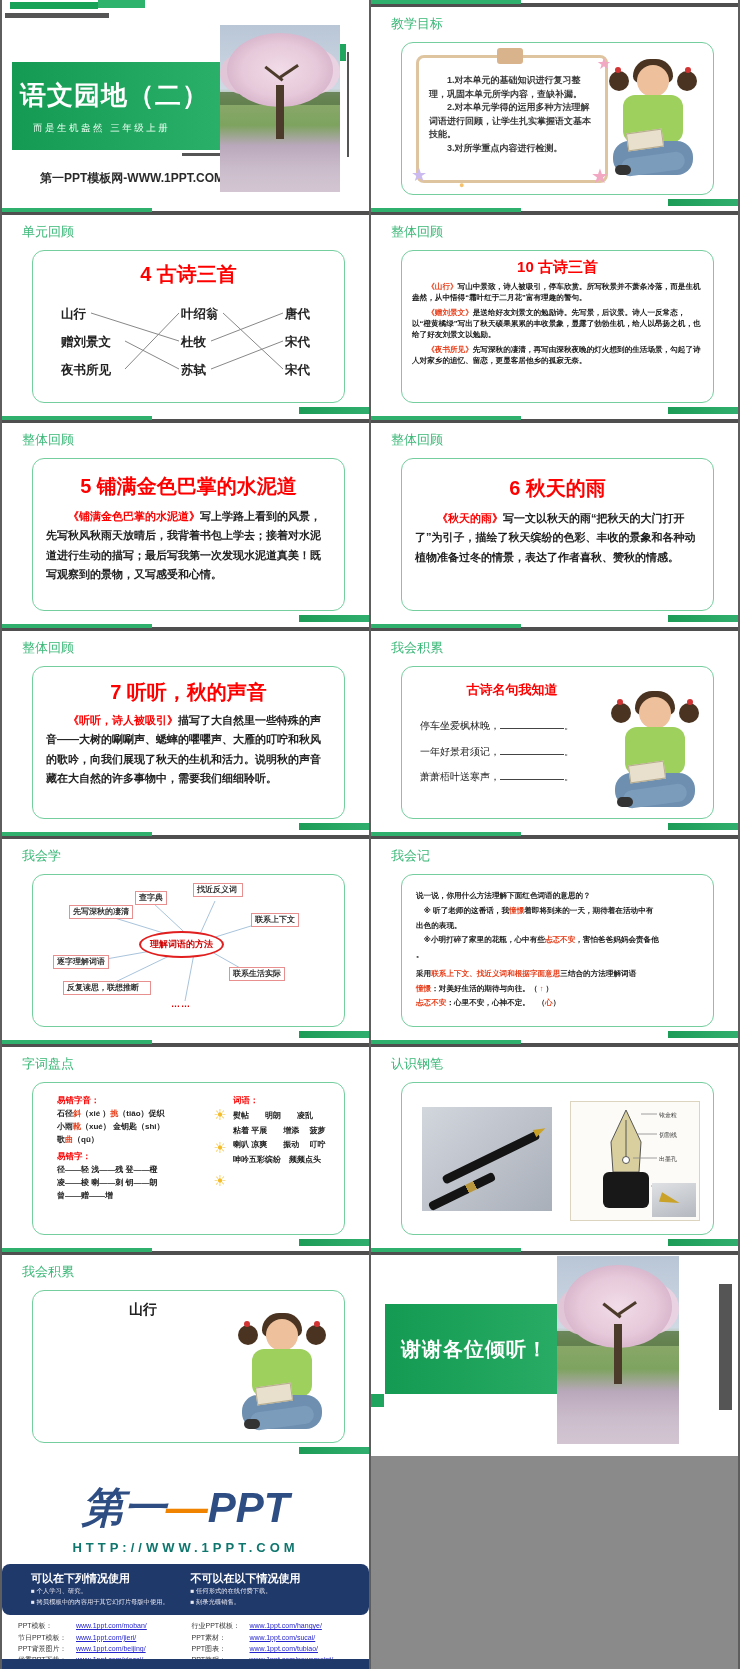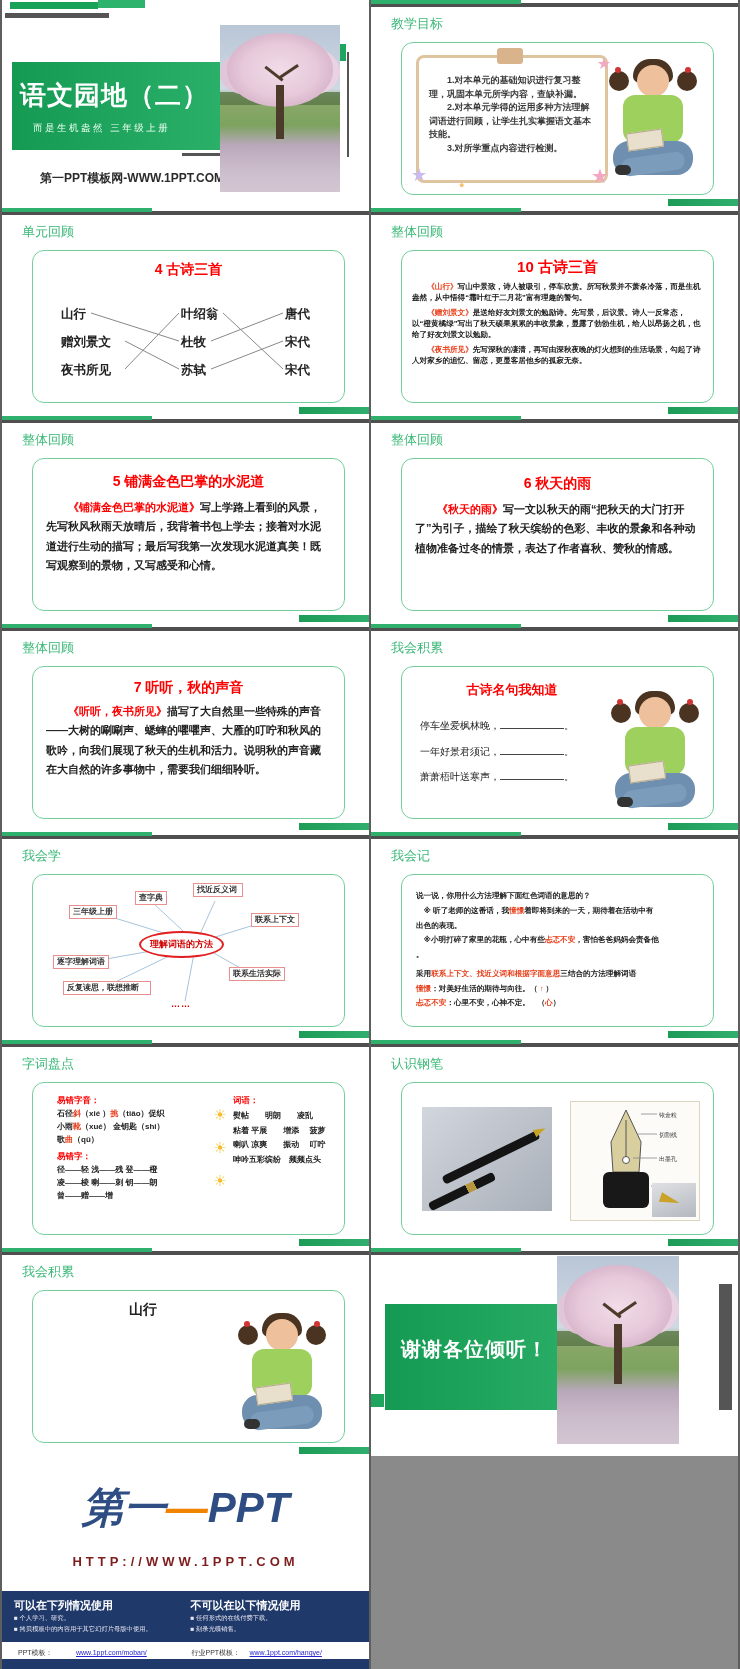--- a/index.html
+++ b/index.html
@@ -5,21 +5,21 @@
   html,body{margin:0;padding:0;}
   body{width:740px;background:#8a8a8a;font-family:"Liberation Sans","DejaVu Sans",sans-serif;}
   .grid{display:grid;grid-template-columns:367px 367px;grid-auto-rows:208px;column-gap:2px;padding:0 2px;background:#5e5e5e;}
   .cell{position:relative;background:#fff;overflow:hidden;}
   
   .deco-dark{position:absolute;top:3px;left:0;width:100%;height:4px;background:#4f4f4f;z-index:1;}
   .deco-green{position:absolute;top:0;left:0;width:150px;height:4px;background:#2fb06d;z-index:2;}
   .deco-br{position:absolute;bottom:2px;right:0;width:70px;height:7px;background:linear-gradient(90deg,#1d9c58,#2fae6d);z-index:2;}
   .shdr{position:absolute;top:15px;left:20px;font-size:13px;color:#3bb878;z-index:2;}
   .sbox{position:absolute;left:30px;right:24px;top:42px;bottom:13px;border:1px solid #74ce9e;border-radius:12px;overflow:hidden;}
-  .rtitle{text-align:center;color:#fd0000;font-weight:bold;font-size:14px;margin:10px 0 0;}
+  .rtitle{text-align:center;color:#fd0000;font-weight:bold;font-size:20px;margin:10px 0 0;}
   .red{color:#e8401c;}
   .redb{color:#fd0000;font-weight:bold;}
   .blank{display:inline-block;width:64px;border-bottom:1.4px solid #444;height:10px;vertical-align:baseline;}
   
   .t-greenbar1{position:absolute;left:8px;top:2px;width:88px;height:7px;background:#17a258;}
   .t-greenbar2{position:absolute;left:96px;top:0;width:47px;height:8px;background:#2eb36c;}
   .t-darkbar{position:absolute;left:3px;top:13px;width:104px;height:5px;background:#555;}
   .t-block{position:absolute;left:10px;top:62px;width:240px;height:88px;background:linear-gradient(90deg,#149a52,#2eb36c);z-index:1;}
   .t-title{position:absolute;left:8px;top:16px;color:#fff;font-size:26px;font-weight:bold;letter-spacing:1px;}
   .t-sub{position:absolute;left:21px;top:60px;color:#eafff2;font-size:9.5px;letter-spacing:2.5px;}
@@ -82,33 +82,33 @@
   .wh{color:#fd0000;font-size:8.5px;font-weight:bold;}
   
   .imgL{position:absolute;left:20px;top:24px;width:130px;height:104px;background:linear-gradient(135deg,#d2d6dd,#a9afb9);}
   .pen-body{position:absolute;left:16px;top:46px;width:106px;height:9px;background:#141414;border-radius:4px;transform:rotate(-26deg);}
   .pen-nib{position:absolute;left:112px;top:20px;width:0;height:0;border-left:12px solid #c9a227;border-top:4px solid transparent;border-bottom:4px solid transparent;transform:rotate(-26deg);}
   .pen-cap{position:absolute;left:4px;top:80px;width:72px;height:9px;border-radius:4px;transform:rotate(-26deg);background:linear-gradient(90deg,#141414 58%,#b8963e 58%,#b8963e 70%,#141414 70%);}
   .imgR{position:absolute;left:168px;top:18px;width:128px;height:118px;background:#fcfbf7;border:1px solid #ddd4c0;}
   .inset{position:absolute;right:3px;bottom:3px;width:44px;height:34px;background:linear-gradient(160deg,#dfe1e4,#b4b8bf);}
   .inset .gold{position:absolute;left:8px;top:12px;width:0;height:0;border-left:20px solid #c9a227;border-top:5px solid transparent;border-bottom:5px solid transparent;transform:rotate(18deg);}
   
-  .thanks-block{position:absolute;left:14px;top:56px;width:222px;height:106px;background:linear-gradient(90deg,#149a52,#2eb16a);z-index:1;}
+  .thanks-block{position:absolute;left:14px;top:56px;width:222px;height:90px;background:linear-gradient(90deg,#149a52,#2eb16a);z-index:1;}
   .thanks-text{position:absolute;left:16px;top:32px;color:#fff;font-size:20px;font-weight:bold;letter-spacing:1px;}
   .t14-dark{position:absolute;left:348px;top:36px;width:13px;height:126px;background:#555;}
   .t14-sq{position:absolute;left:0;top:146px;width:13px;height:13px;background:#1fa55e;}
   
   .footrow{display:grid;grid-template-columns:367px 367px;column-gap:2px;padding:0 2px;background:#5e5e5e;}
   .fcard{position:relative;width:367px;height:213px;background:#fff;overflow:hidden;}
   .ffill{background:#8a8a8a;}
   .flogo{text-align:center;padding-top:24px;font-weight:bold;font-style:italic;}
   .flogo .blue{color:#2e4d82;font-size:42px;font-weight:800;}
   .flogo .dash{color:#f08300;font-size:42px;font-weight:800;}
-  .furl{text-align:center;color:#7f1d1d;font-weight:bold;font-size:13px;letter-spacing:4px;margin-top:18px;}
-  .fterms{margin-top:22px;background:#20396b;color:#fff;display:flex;padding:7px 12px 8px;gap:10px;}
+  .furl{text-align:center;color:#0f766e;font-weight:bold;font-size:13px;letter-spacing:4px;margin-top:4px;}
+  .fterms{margin-top:9px;background:#20396b;color:#fff;display:flex;padding:7px 29px 8px;gap:10px;border-radius:8px;}
   .fterms .col{flex:1;}
   .fterms h4{margin:0;font-size:11px;}
   .fterms .itm{font-size:6.3px;color:#e8e8f0;line-height:1.7;}
   .fterms .itm::before{content:"■ ";}
   .flinks{display:flex;padding:5px 4px 0 16px;font-size:7px;line-height:1.62;}
   .flinks .col{flex:1;}
   .flrow{display:flex;}
   .flrow .lab{width:58px;color:#333;}
   .flrow a{color:#2626cc;text-decoration:underline;}
   .fbottom{position:absolute;left:0;right:0;bottom:0;height:10px;background:#20396b;}
@@ -236,21 +236,21 @@
     </div>
     <div class="deco-br"></div>
   </div>
 
   <div class="cell">
     <div class="deco-green"></div>
     <div class="deco-dark"></div>
     <div class="shdr">整体回顾</div>
     <div class="sbox">
       <div class="rtitle" style="margin-top:12px;">7 听听，秋的声音</div>
-      <p class="p11" style="margin-top:5px;"><span class="redb">《听听，夜书所见》</span><span>描写了大自然里一些特殊的声音——大树的唰唰声、蟋蟀的㘗㘗声、大雁的叮咛和秋风的歌吟，向我们展现了秋天的生机和活力。说明秋的声音藏在大自然的许多事物中，需要我们细细聆听。</span></p>
+      <p class="p11" style="margin-top:5px;"><span class="redb">《听听，诗人被吸引》</span><span>描写了大自然里一些特殊的声音——大树的唰唰声、蟋蟀的㘗㘗声、大雁的叮咛和秋风的歌吟，向我们展现了秋天的生机和活力。说明秋的声音藏在大自然的许多事物中，需要我们细细聆听。</span></p>
     </div>
     <div class="deco-br"></div>
   </div>
 
   <div class="cell">
     <div class="deco-green"></div>
     <div class="deco-dark"></div>
     <div class="shdr">我会积累</div>
     <div class="sbox">
       <div class="rtitle" style="width:220px;font-size:13px;margin-top:14px;">古诗名句我知道</div>
@@ -288,21 +288,21 @@
         <line x1="163" y1="68" x2="72" y2="40" stroke="#a8c4dc" stroke-width="1"></line>
         <line x1="163" y1="68" x2="62" y2="86" stroke="#a8c4dc" stroke-width="1"></line>
         <line x1="163" y1="68" x2="72" y2="112" stroke="#a8c4dc" stroke-width="1"></line>
         <line x1="163" y1="68" x2="216" y2="98" stroke="#a8c4dc" stroke-width="1"></line>
         <line x1="163" y1="68" x2="152" y2="126" stroke="#a8c4dc" stroke-width="1"></line>
       </svg>
       <div class="mm-center">理解词语的方法</div>
       <div class="mm" style="left:102px;top:16px;">查字典</div>
       <div class="mm" style="left:160px;top:8px;width:42px;">找近反义词</div>
       <div class="mm" style="left:218px;top:38px;">联系上下文</div>
-      <div class="mm" style="left:36px;top:30px;">三年级上册</div>
+      <div class="mm" style="left:36px;top:30px;">先写深秋的凄清</div>
       <div class="mm" style="left:20px;top:80px;">逐字理解词语</div>
       <div class="mm" style="left:30px;top:106px;width:80px;">反复读思，联想推断</div>
       <div class="mm" style="left:196px;top:92px;">联系生活实际</div>
       <div class="mm-dots">……</div>
     </div>
     <div class="deco-br"></div>
   </div>
 
   <div class="cell">
     <div class="deco-green"></div>

